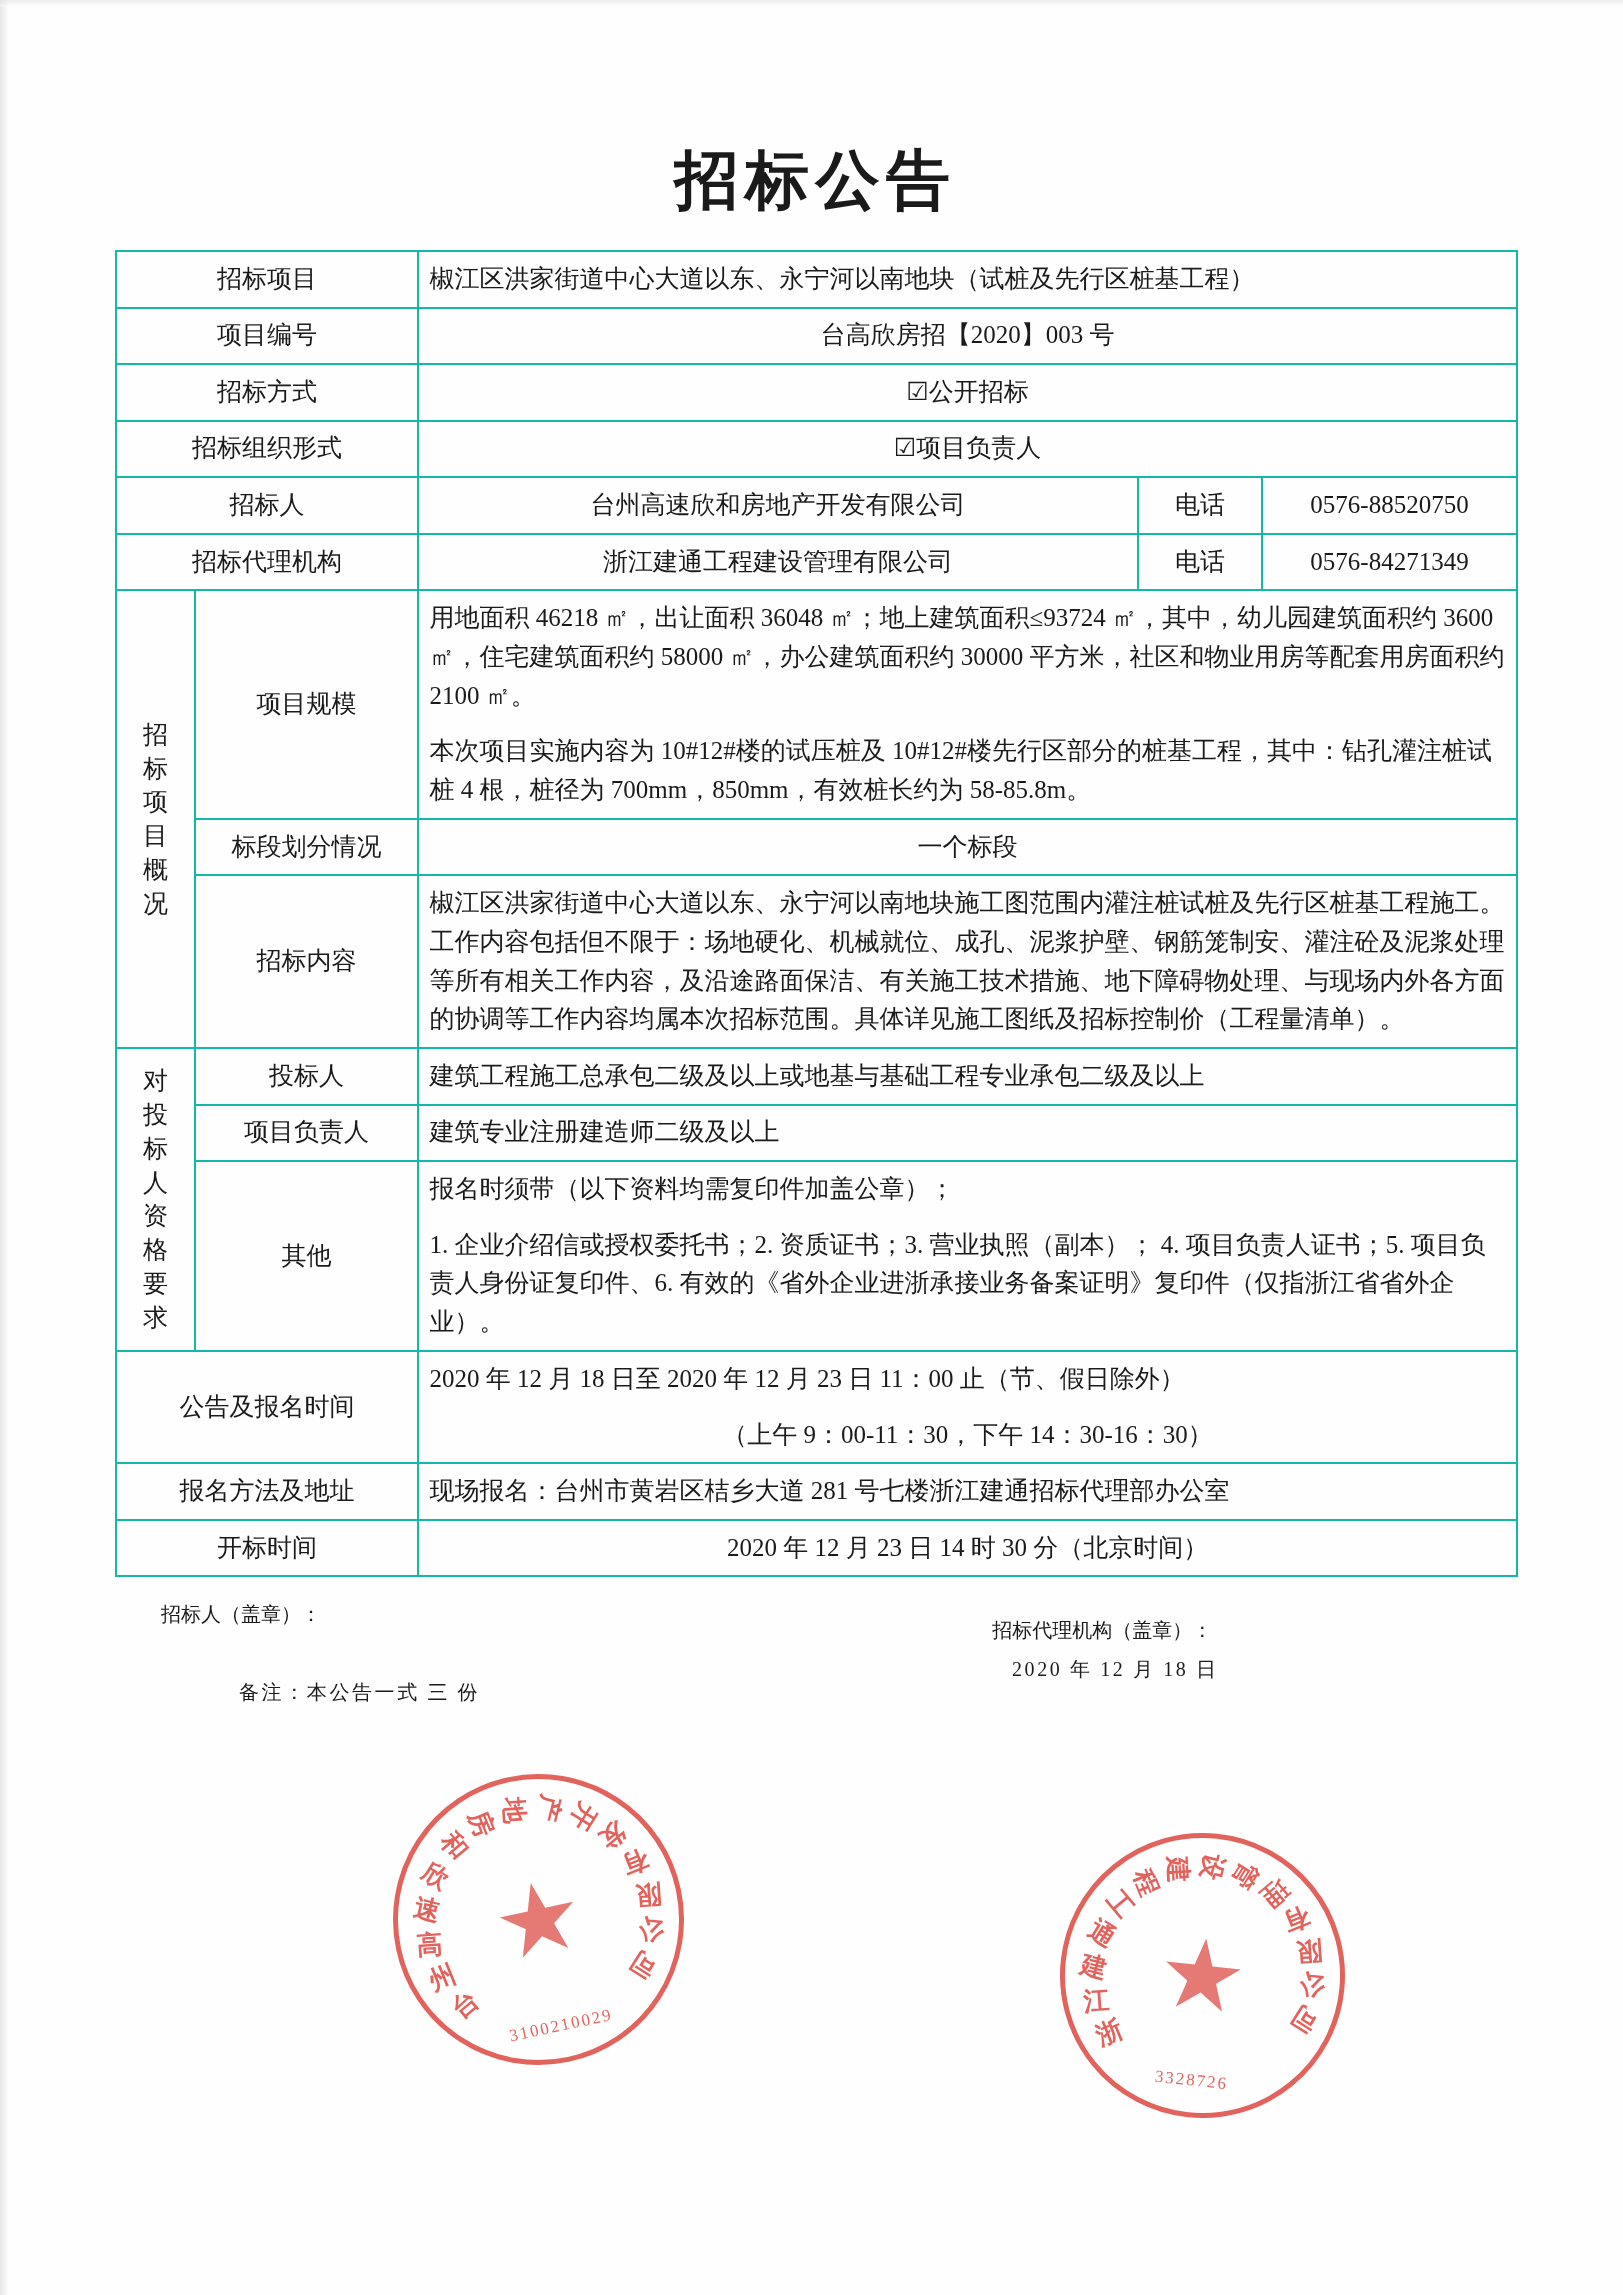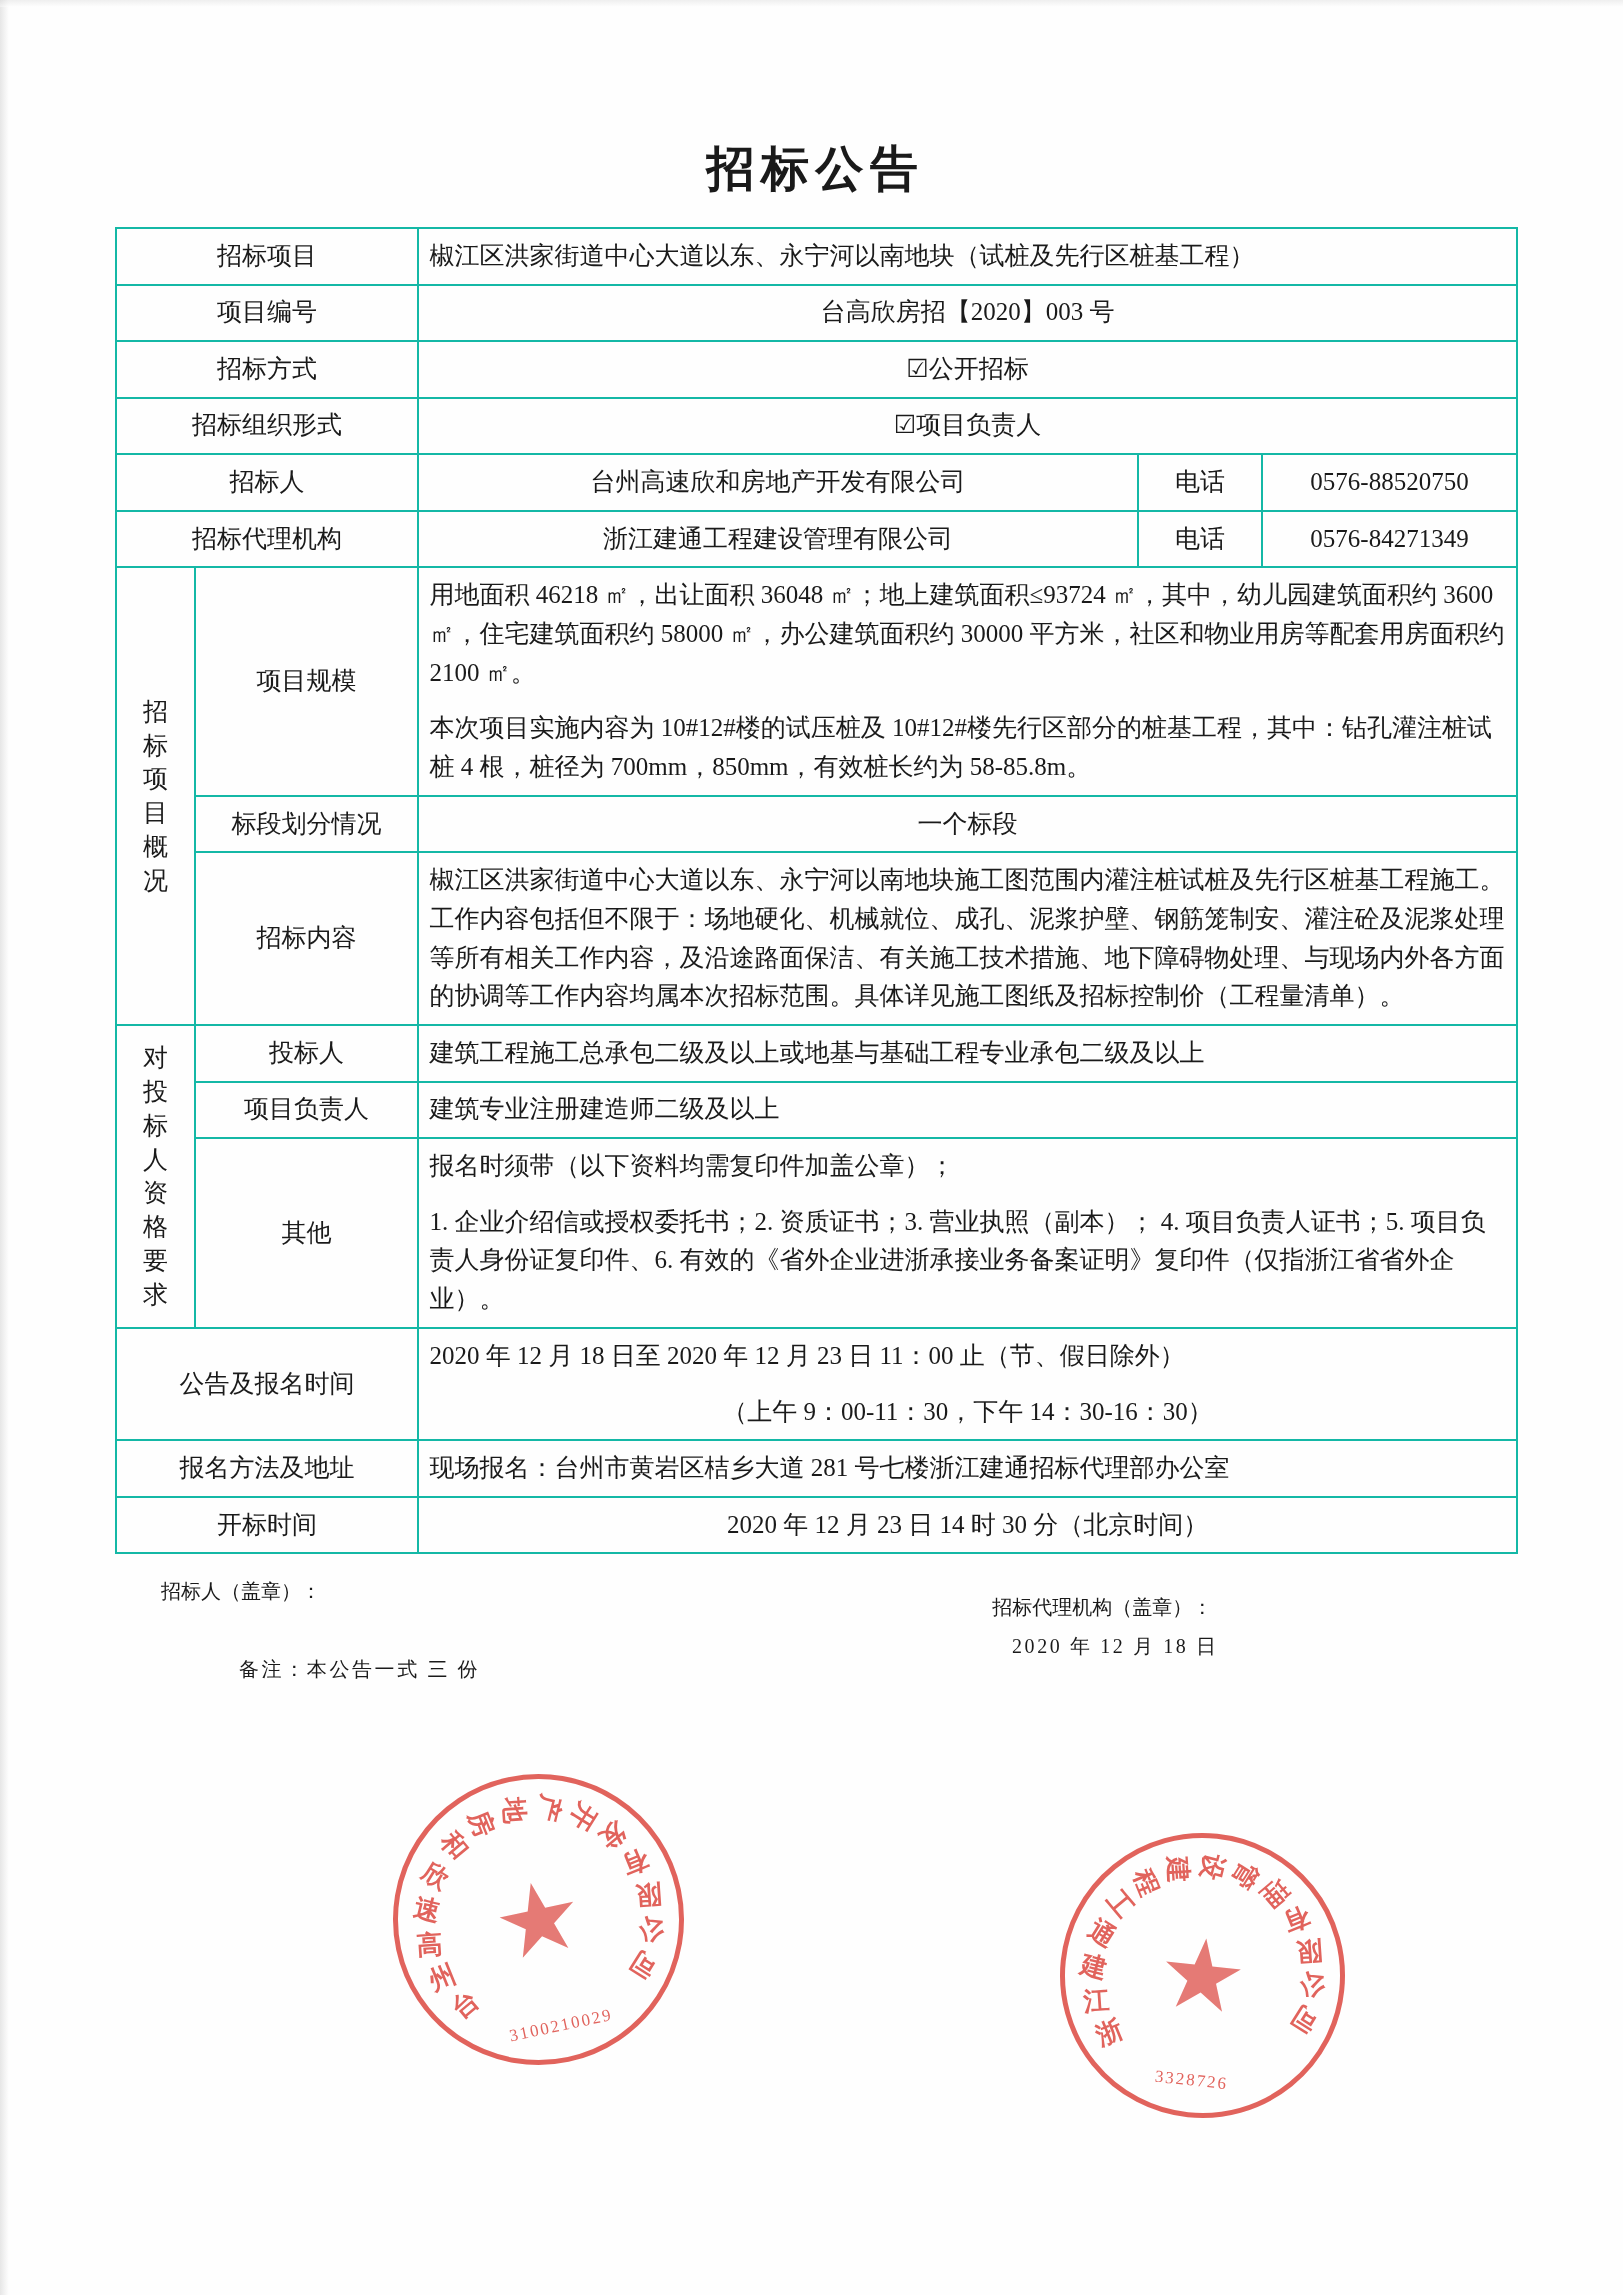--- a/index.html
+++ b/index.html
@@ -34,21 +34,21 @@
     opacity: .4;
   }
   .doc {
     position: absolute;
     left: 115px;
     top: 137px;
     width: 1401px;
   }
   .doc-title {
     text-align: center;
-    font-size: 48px;
+    font-size: 64px;
     font-weight: bold;
     letter-spacing: 6.5px;
     margin-bottom: 26px;
     font-family: Liberation Sans, sans-serif;
   }
   table.main {
     border-collapse: collapse;
     width: 1401px;
     table-layout: fixed;
   }

